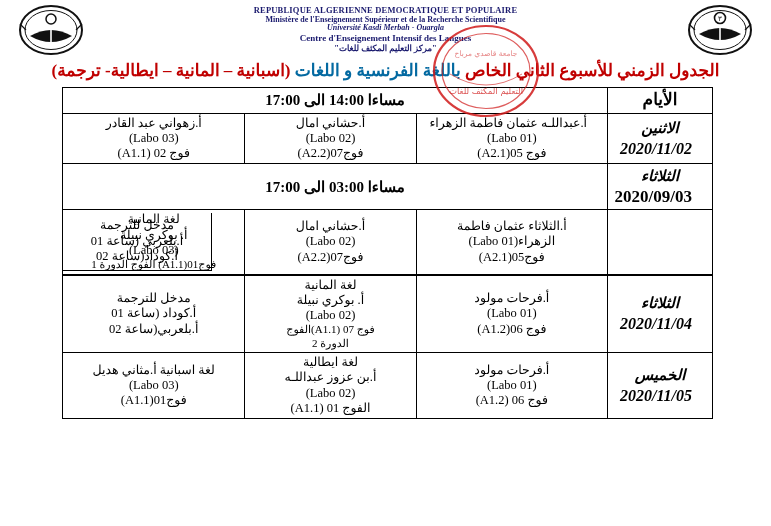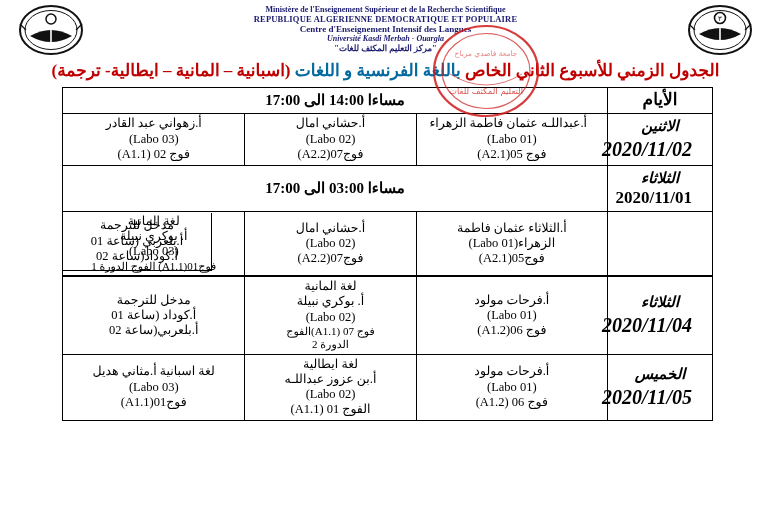--- a/index.html
+++ b/index.html
@@ -84,21 +84,21 @@
 
   .hdr-days{
     font-size:17px;font-weight:bold;
   }
   .hdr-time{
     font-size:15px;font-weight:bold;
   }
   .day-cell{
     font-size:15px;font-weight:bold;line-height:1.35;font-style:italic;
   }
-  .day-cell .dnum{font-size:20px;font-weight:bold;}
+  .day-cell .dnum{font-size:16px;font-weight:bold;}
   .cell-l1{white-space:nowrap;}
   .small{font-size:11px;}
 
   
   .stamp{
     position:absolute;
     left:430px;top:22px;
     width:112px;height:98px;
     pointer-events:none;
   }
@@ -116,24 +116,24 @@
         <ellipse cx="33" cy="26" rx="26" ry="19.5" fill="none" stroke="#111" stroke-width="1"></ellipse>
         <path d="M12 30 Q33 18 54 30 Q33 42 12 30 Z" fill="#111"></path>
         <path d="M33 20 L33 40" stroke="#fff" stroke-width="1.6"></path>
         <circle cx="33" cy="14" r="5.5" fill="none" stroke="#111" stroke-width="1.6"></circle>
         <text x="33" y="17" font-size="7" text-anchor="middle" fill="#111" font-family="DejaVu Sans">٣</text>
         <path d="M8 26 L2 20 M58 26 L64 20" stroke="#111" stroke-width="1.2"></path>
       </svg>
     </div>
 
     <div class="header-center">
+      <div class="hc-line hc-l1">REPUBLIQUE ALGERIENNE DEMOCRATIQUE ET POPULAIRE</div>
       <div class="hc-line hc-l2">Ministère de l'Enseignement Supérieur et de la Recherche Scientifique</div>
-      <div class="hc-line hc-l1">REPUBLIQUE ALGERIENNE DEMOCRATIQUE ET POPULAIRE</div>
+      <div class="hc-line hc-l3">Université Kasdi Merbah - Ouargla</div>
       <div class="hc-line hc-l4">Centre d'Enseignement Intensif des Langues</div>
-      <div class="hc-line hc-l3">Université Kasdi Merbah - Ouargla</div>
       <div class="hc-line hc-l5">"مركز التعليم المكثف للغات"</div>
     </div>
 
     <div class="logo">
       <svg width="66" height="52" viewBox="0 0 66 52" xmlns="http://www.w3.org/2000/svg">
         <ellipse cx="33" cy="26" rx="31" ry="24" fill="none" stroke="#111" stroke-width="2"></ellipse>
         <ellipse cx="33" cy="26" rx="26" ry="19.5" fill="none" stroke="#111" stroke-width="1"></ellipse>
         <path d="M12 32 Q33 20 54 32 Q33 44 12 32 Z" fill="#111"></path>
         <path d="M33 22 L33 42" stroke="#fff" stroke-width="1.6"></path>
         <circle cx="33" cy="15" r="5" fill="none" stroke="#111" stroke-width="1.5"></circle>
@@ -179,21 +179,21 @@
           <td>
             <div>أ.زهواني عبد القادر</div>
             <div>(Labo 03)</div>
             <div>فوج 02 (A1.1)</div>
           </td>
         </tr>
 
         <tr>
           <td class="hdr-days">
             <div class="day-cell">الثلاثاء</div>
-            <div class="dnum">2020/11/01</div>
+            <div class="dnum">2020/09/03</div>
           </td>
           <td class="hdr-time" colspan="3">مساءا 03:00 الى 17:00</td>
         </tr>
 
         <tr>
           <td style="border-top:none;"></td>
           <td>
             <div>أ.الثلاثاء عثمان فاطمة</div>
             <div>الزهراء(Labo 01)</div>
             <div>فوج05(A2.1)</div>

